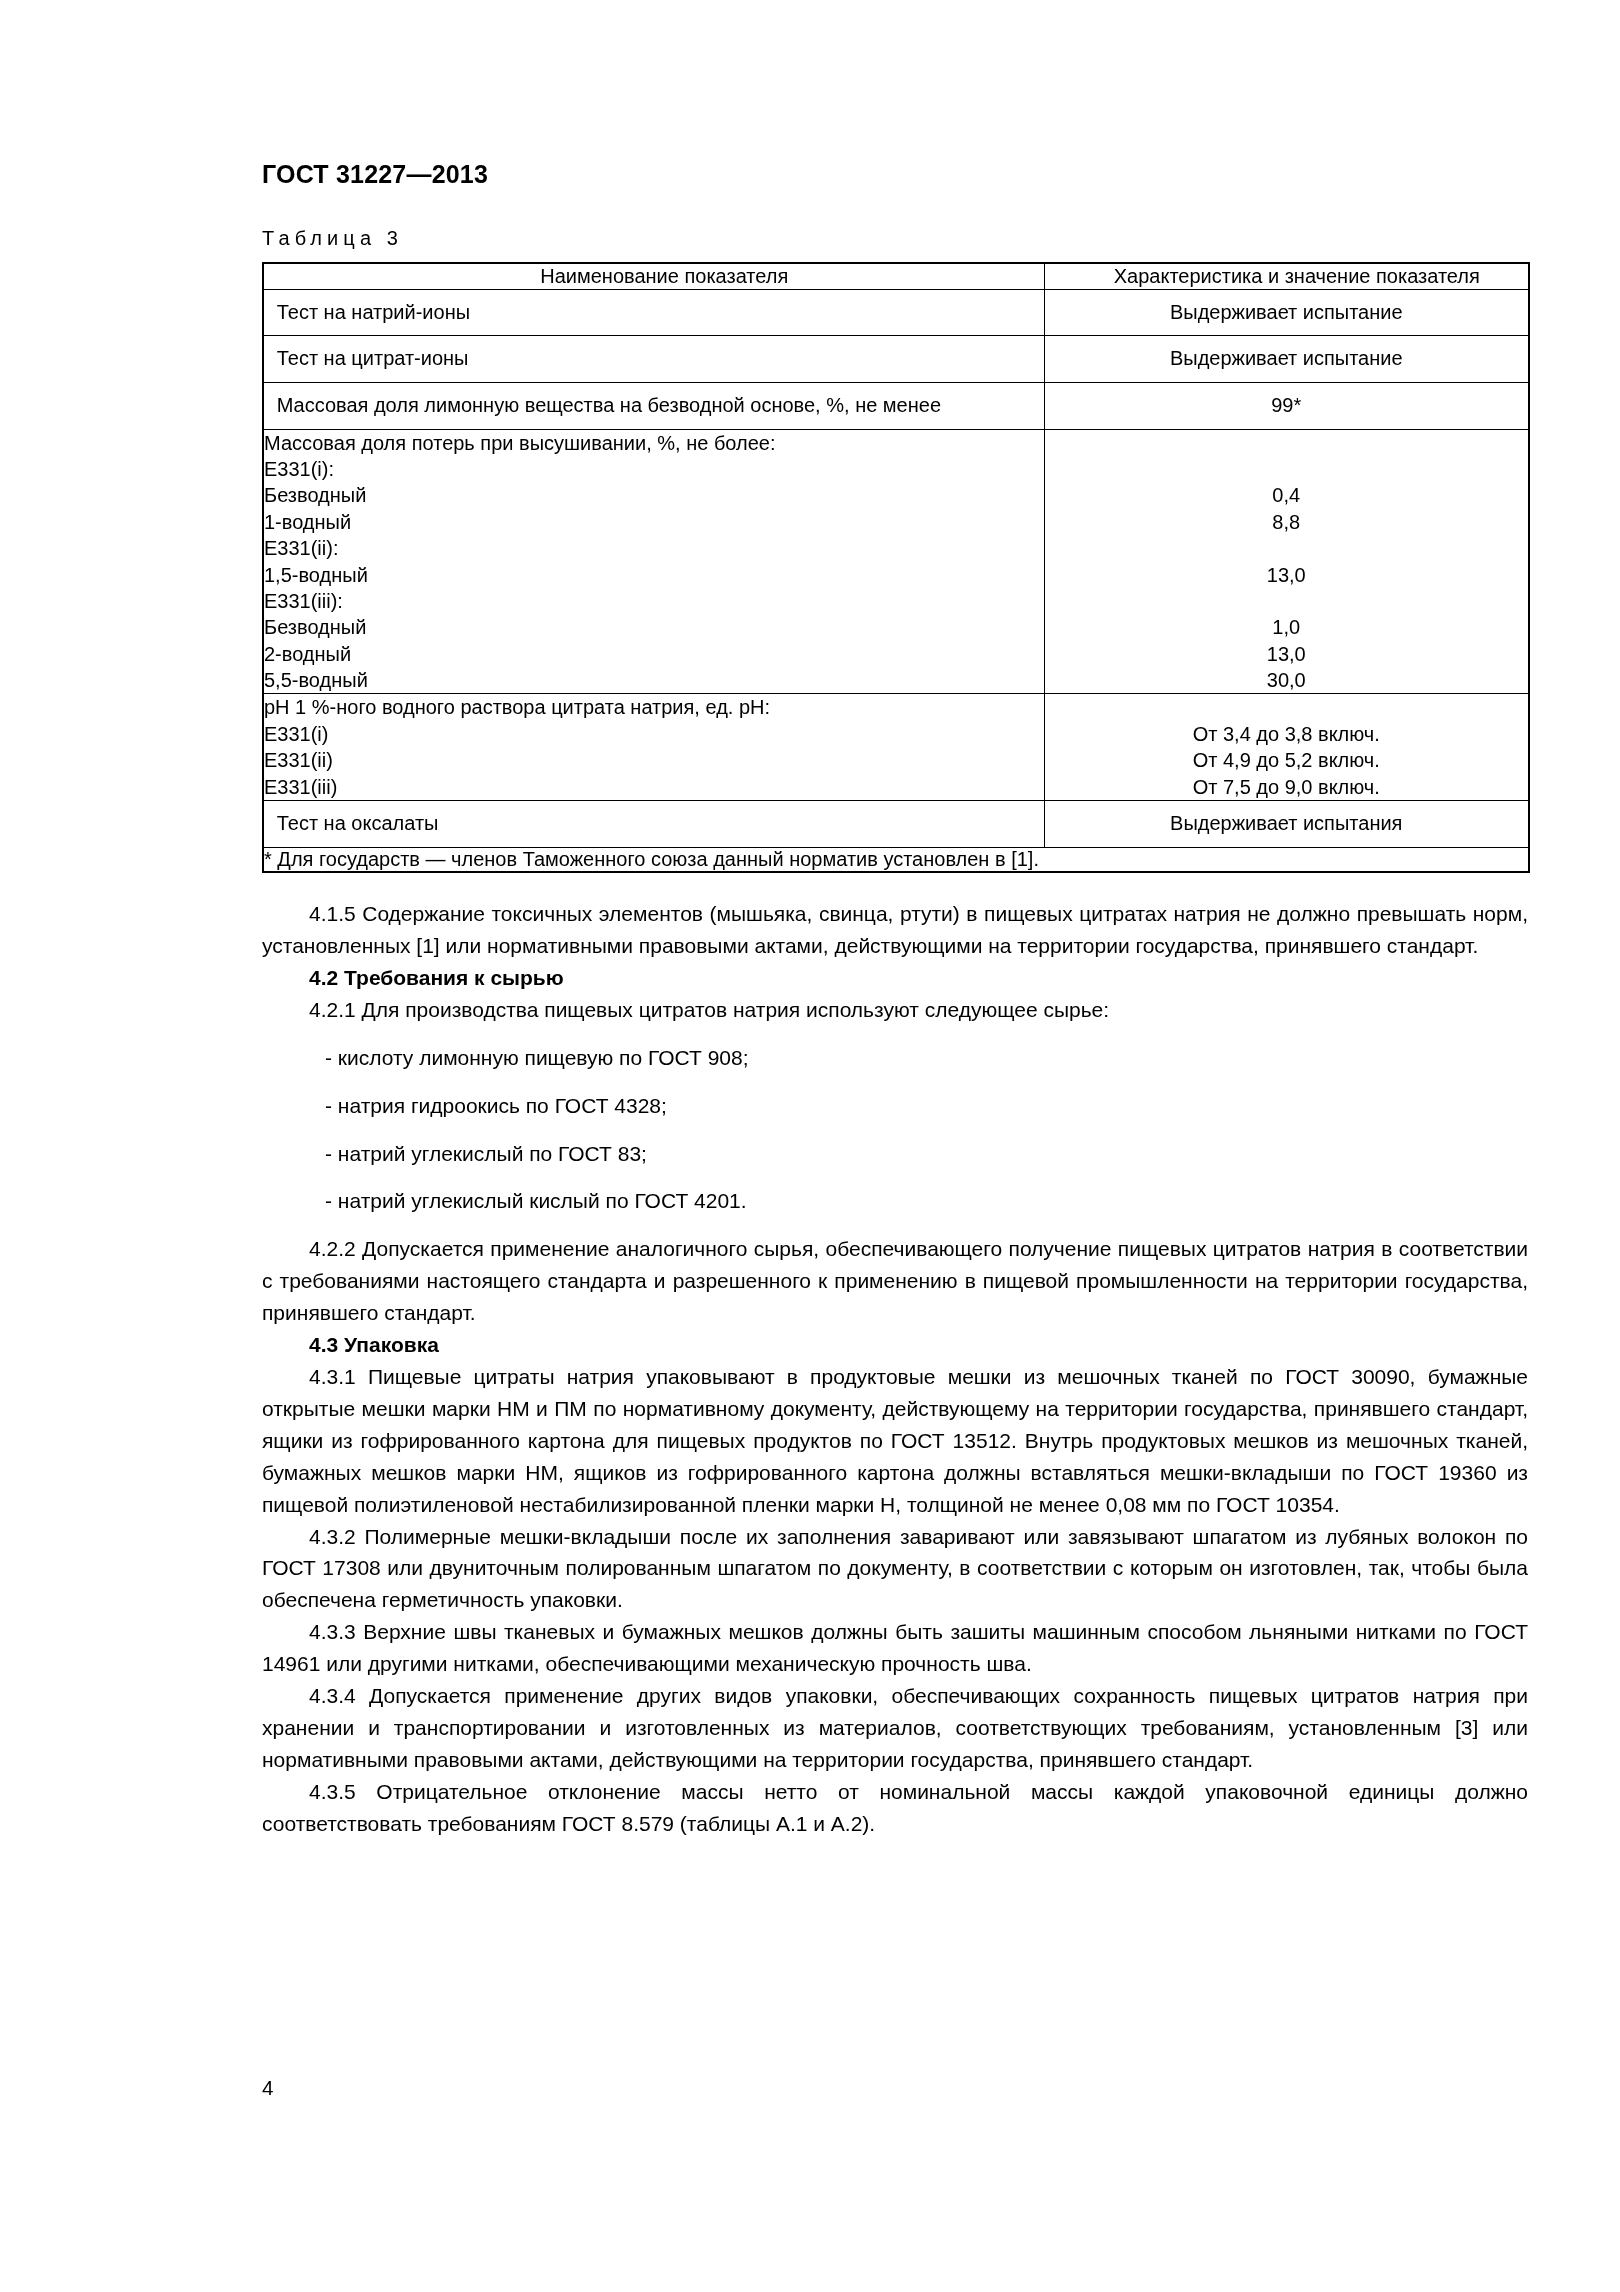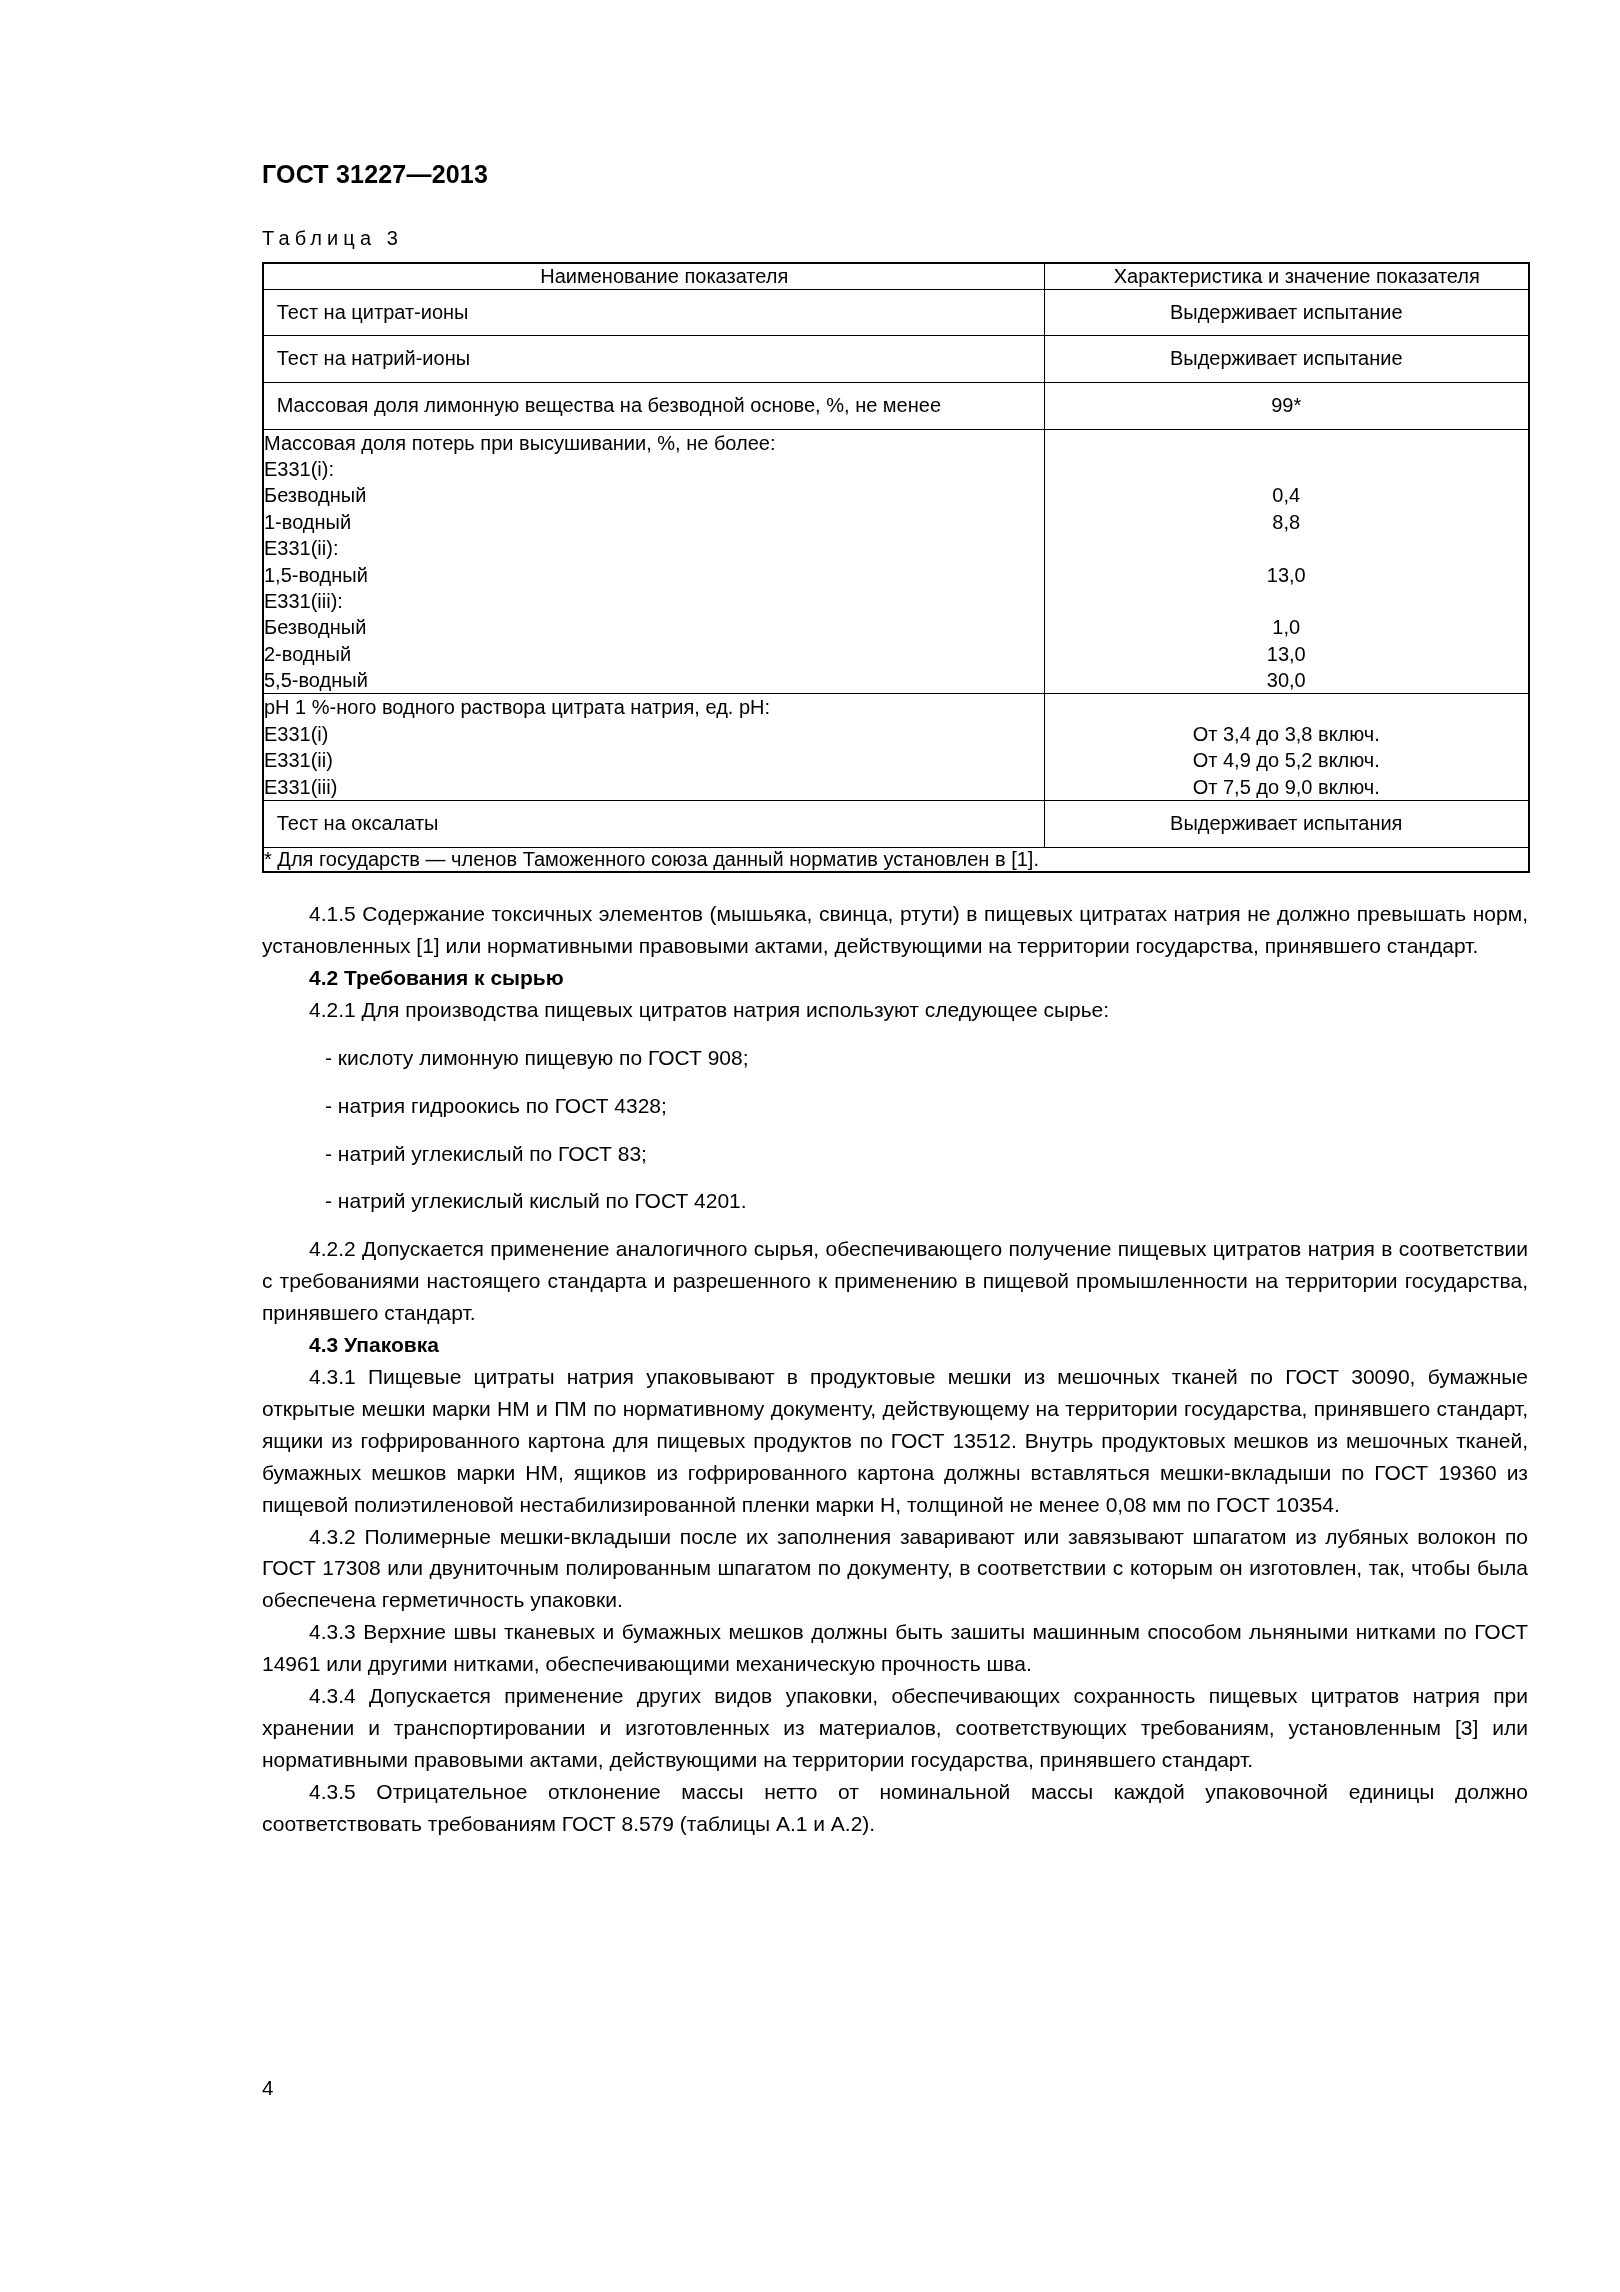--- a/index.html
+++ b/index.html
@@ -148,26 +148,26 @@
           <col class="c1">
           <col class="c2">
         </colgroup>
       <tbody>
         <tr class="thead">
           <td class="th-center">Наименование показателя</td>
           <td class="th-center">Характеристика и значение показателя</td>
         </tr>
 
         <tr class="row-simple">
+          <td class="cellpad c-left">Тест на натрий-ионы</td>
+          <td class="cellpad c-center">Выдерживает испытание</td>
+        </tr>
+
+        <tr class="row-simple">
           <td class="cellpad c-left">Тест на цитрат-ионы</td>
-          <td class="cellpad c-center">Выдерживает испытание</td>
-        </tr>
-
-        <tr class="row-simple">
-          <td class="cellpad c-left">Тест на натрий-ионы</td>
           <td class="cellpad c-center">Выдерживает испытание</td>
         </tr>
 
         <tr class="row-simple">
           <td class="cellpad c-left">Массовая доля лимонную вещества на безводной основе, %, не менее</td>
           <td class="cellpad c-center">99*</td>
         </tr>
 
         <tr>
           <td class="cellpad c-left">

